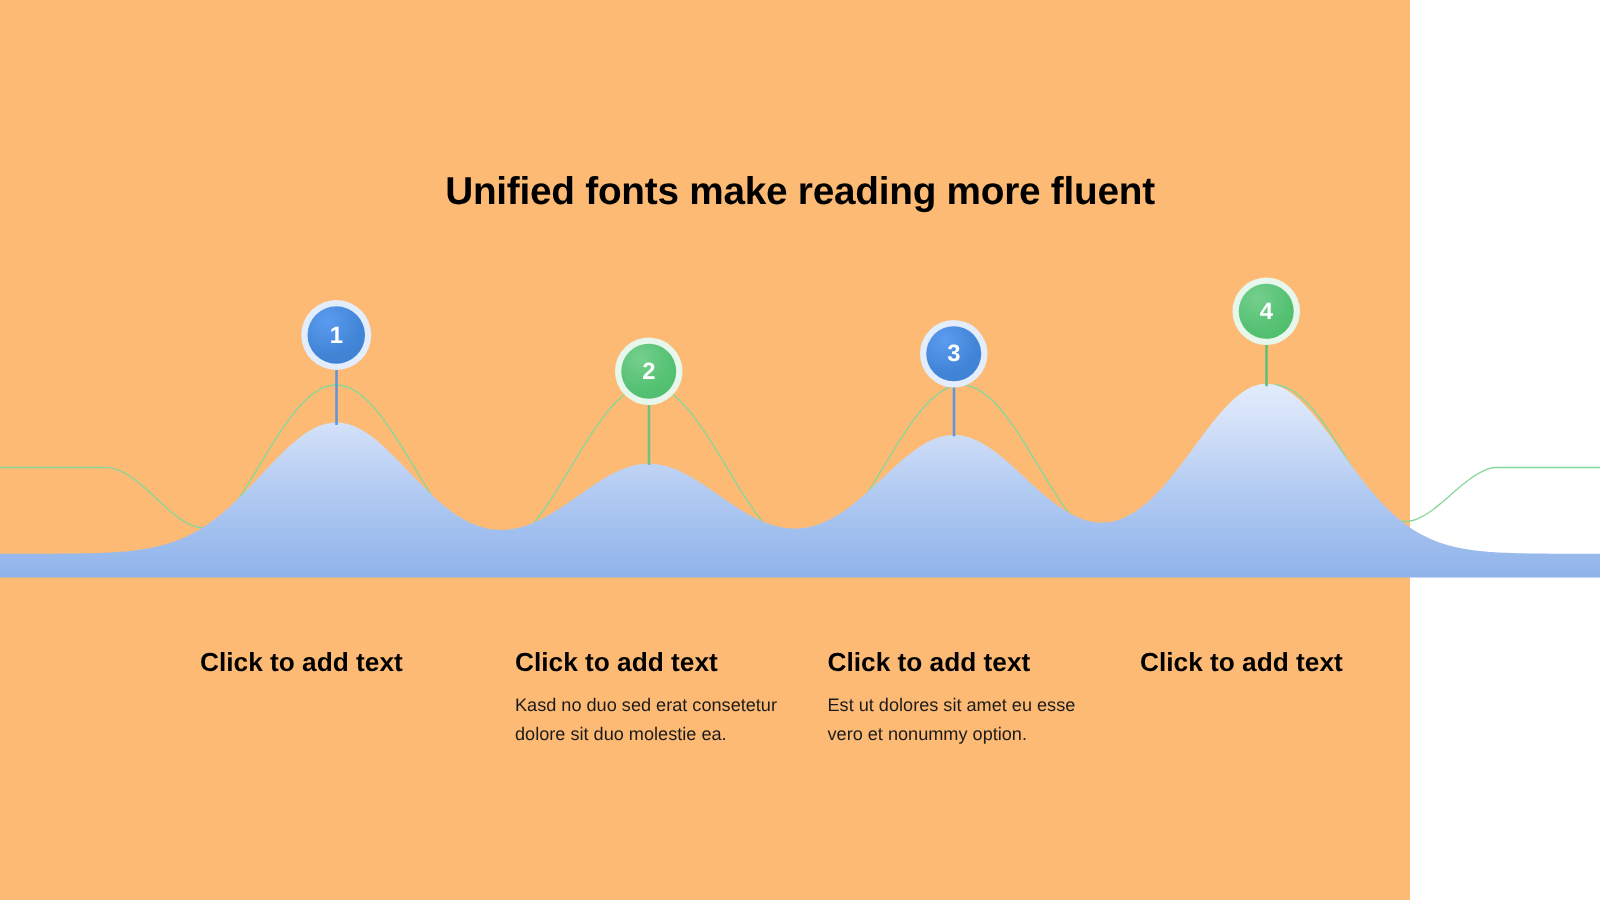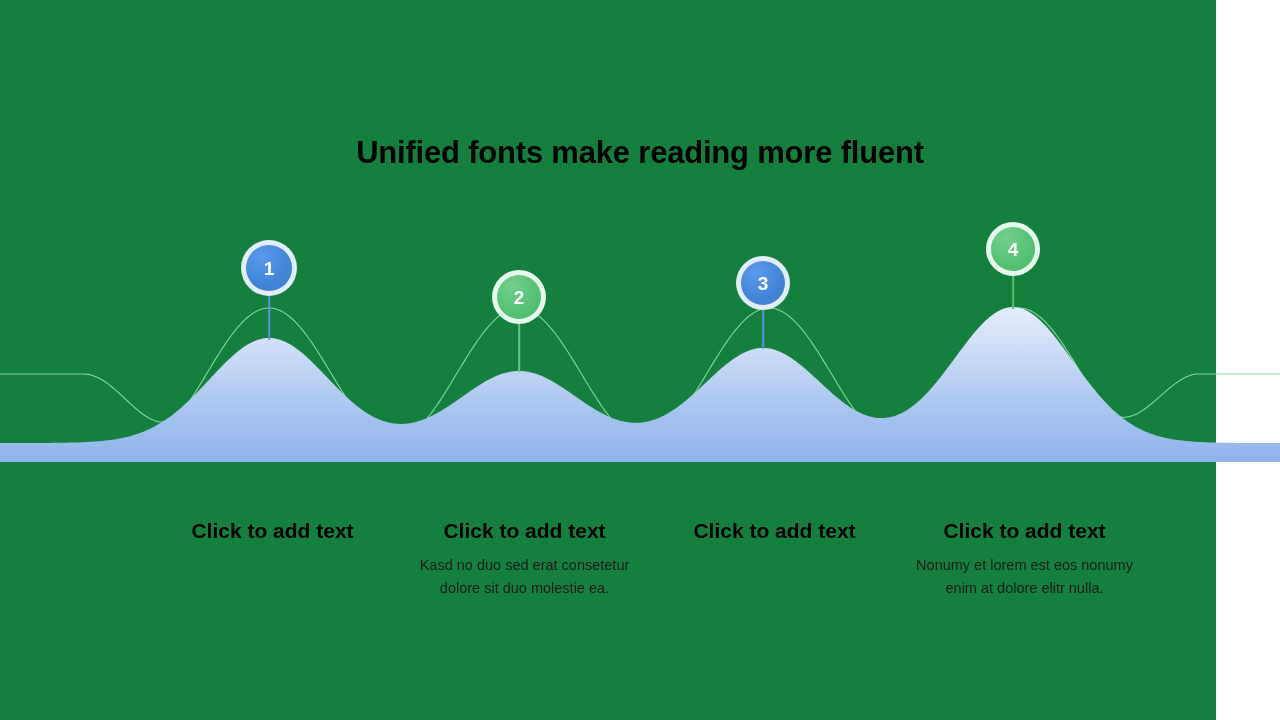--- a/index.html
+++ b/index.html
@@ -12,23 +12,23 @@
     height: 720px;
     position: relative;
     overflow: hidden;
     font-family: "Liberation Sans", sans-serif;
     color: #000000;
   }
 
   #slide {
     position: absolute;
     inset: 0;
-    width: 1216px;
+    width: 1128px;
     height: 720px;
-    background: #15803d;
+    background: #fdba74;
   }
 
   
   #slide-title {
     position: absolute;
     left: 0;
     top: 131px;
     width: 1280px;
     text-align: center;
     font-size: 31px;
@@ -82,21 +82,20 @@
   }
   .marker-circle.green {
     background: radial-gradient(circle at 34% 26%, #74cf8d 0%, #55c173 58%, #4ebb6c 100%);
   }
   .marker-halo.blue  { background: #e3edfb; }
   .marker-halo.green { background: #e8f7ec; }
 
   
   .caption {
     position: absolute;
-    text-align: center;
     box-sizing: border-box;
   }
   .caption-heading {
     font-size: 21px;
     font-weight: bold;
     color: #000000;
     line-height: 27px;
     margin: 0 0 10px 0;
     white-space: nowrap;
   }
@@ -169,20 +168,20 @@
   <div id="captions-layer">
       <div class="caption" style="left: 160px; top: 517px; width: 225px;">
         <div class="caption-heading">Click to add text</div>
       </div>
       <div class="caption" style="left: 412px; top: 517px; width: 225px;">
         <div class="caption-heading">Click to add text</div>
         <div class="caption-body">Kasd no duo sed erat consetetur dolore sit duo molestie ea.</div>
       </div>
       <div class="caption" style="left: 662px; top: 517px; width: 225px;">
         <div class="caption-heading">Click to add text</div>
+        <div class="caption-body">Est ut dolores sit amet eu esse vero et nonummy option.</div>
       </div>
       <div class="caption" style="left: 912px; top: 517px; width: 225px;">
         <div class="caption-heading">Click to add text</div>
-        <div class="caption-body">Nonumy et lorem est eos nonumy enim at dolore elitr nulla.</div>
       </div>
     </div>
 
 </div>
 
 </body></html>

